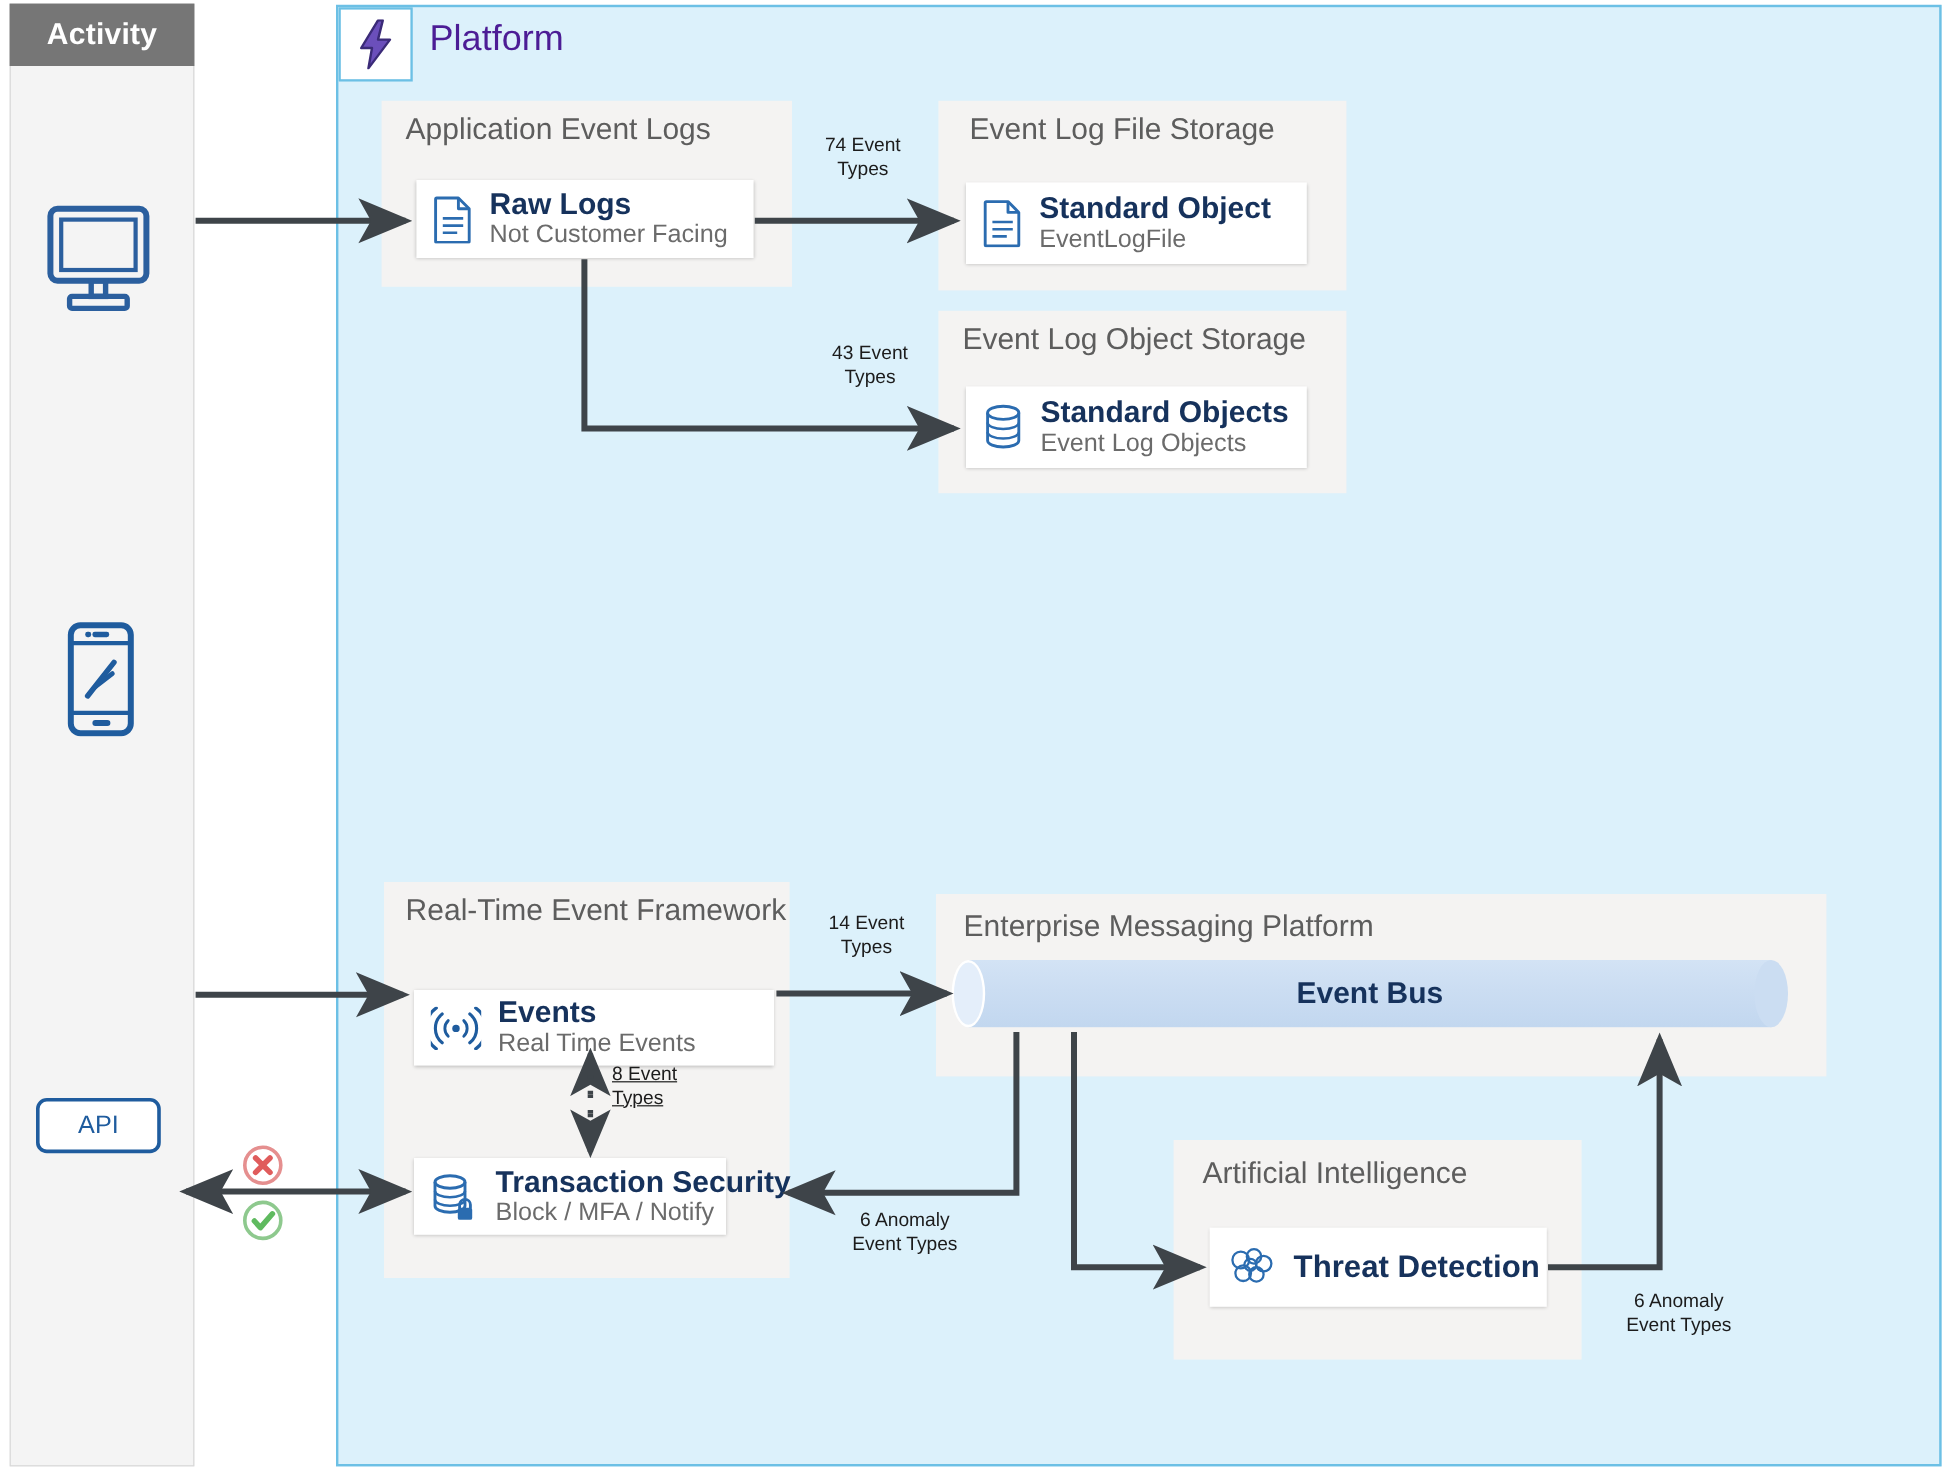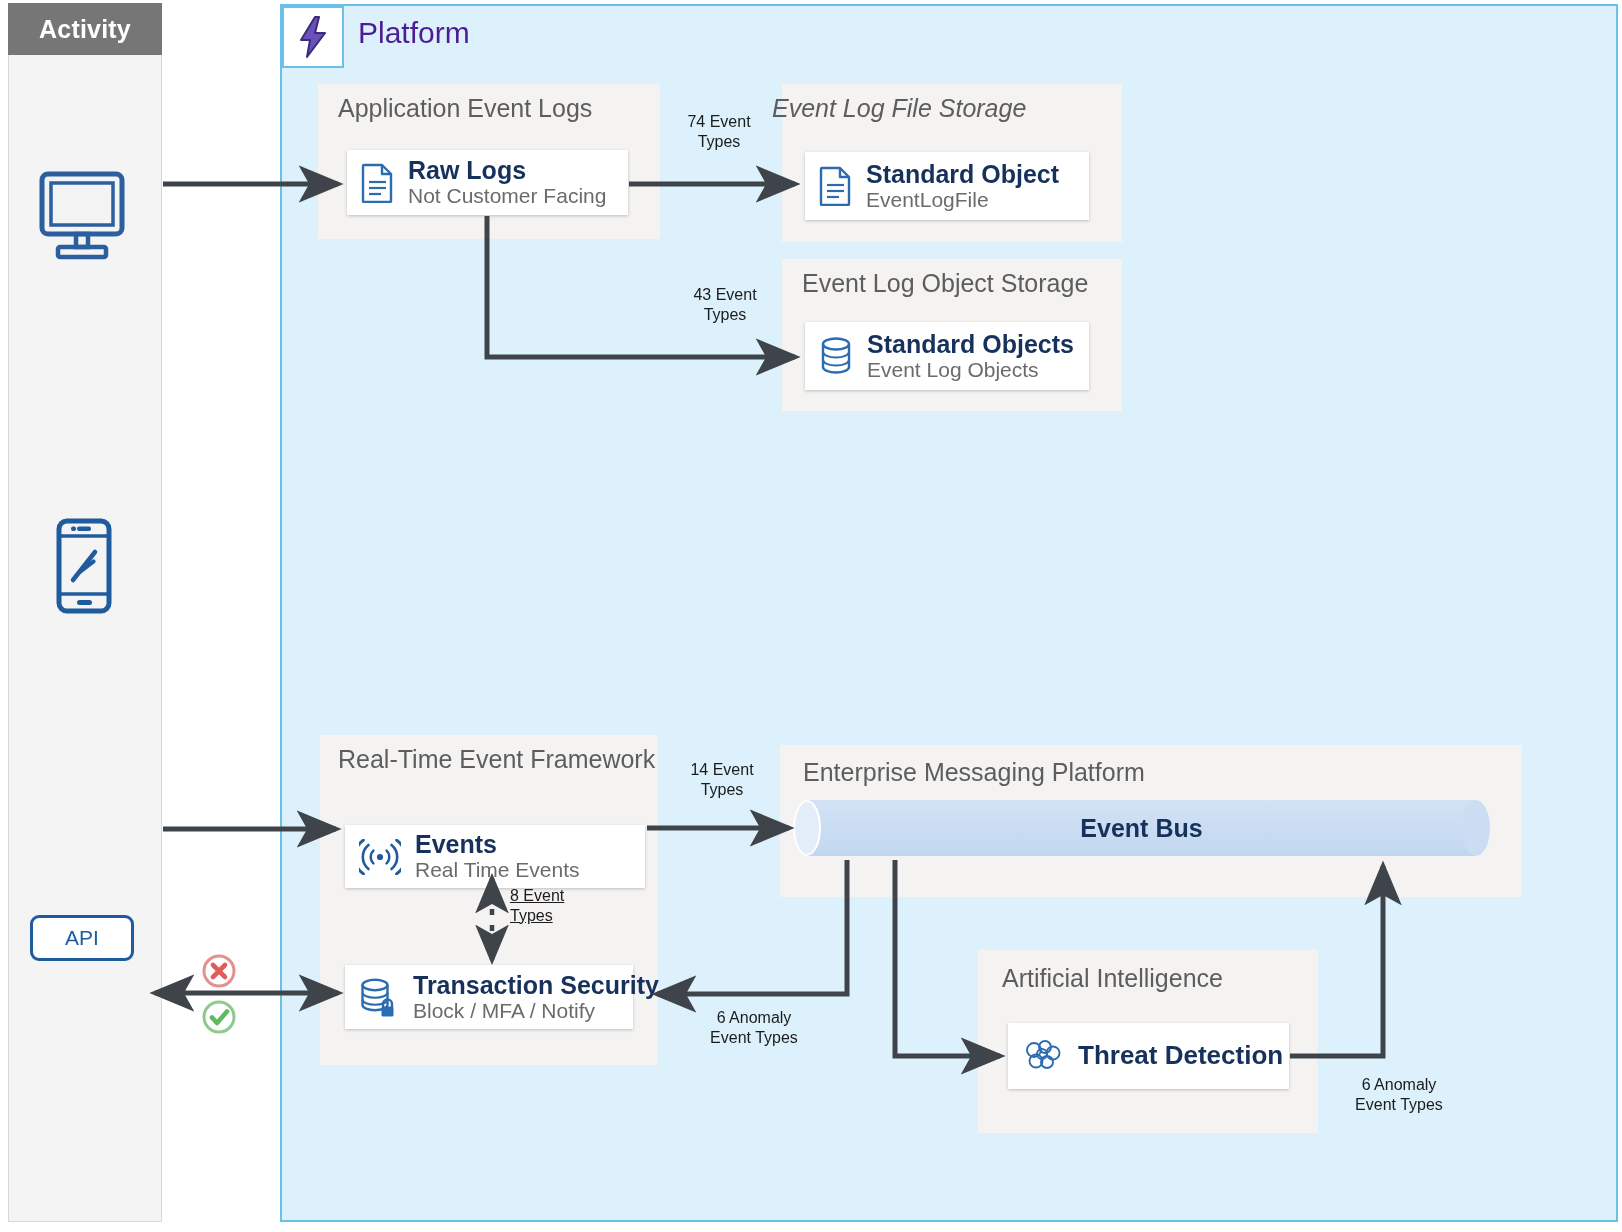--- a/index.html
+++ b/index.html
@@ -192,21 +192,21 @@
         <line x1="8" y1="31" x2="20" y2="31" stroke="#2b6cb0" stroke-width="2.2"></line>
       </svg>
     </span>
     <span class="ctext">
       <span class="ctitle">Raw Logs</span>
       <span class="csub">Not Customer Facing</span>
     </span>
   </div>
 
   <div class="group" style="left:782px;top:84px;width:340px;height:158px;"></div>
-  <div class="group-title" style="left:772px;top:94px;font-style:italic;">Event Log File Storage</div>
+  <div class="group-title" style="left:808px;top:94px;">Event Log File Storage</div>
 
   <div class="card" style="left:805px;top:152px;width:284px;height:68px;">
     <span class="cicon">
       <svg width="33" height="40" viewBox="0 0 33 40">
         <path d="M3 2 h18 l9 9 v27 a1 1 0 0 1 -1 1 H3 a1 1 0 0 1 -1 -1 V3 a1 1 0 0 1 1 -1 z" fill="#ffffff" stroke="#2b6cb0" stroke-width="2.4" stroke-linejoin="round"></path>
         <path d="M21 2 v9 h9" fill="none" stroke="#2b6cb0" stroke-width="2.4" stroke-linejoin="round"></path>
         <line x1="8" y1="19" x2="25" y2="19" stroke="#2b6cb0" stroke-width="2.2"></line>
         <line x1="8" y1="25" x2="25" y2="25" stroke="#2b6cb0" stroke-width="2.2"></line>
         <line x1="8" y1="31" x2="20" y2="31" stroke="#2b6cb0" stroke-width="2.2"></line>
       </svg>
@@ -249,21 +249,21 @@
         <path d="M4.5 1 a21 21 0 0 0 0 34" fill="none" stroke="#1f5c9e" stroke-width="2.8" stroke-linecap="round"></path>
         <path d="M37.5 1 a21 21 0 0 1 0 34" fill="none" stroke="#1f5c9e" stroke-width="2.8" stroke-linecap="round"></path>
       </svg>
     </span>
     <span class="ctext">
       <span class="ctitle">Events</span>
       <span class="csub">Real Time Events</span>
     </span>
   </div>
 
-  <div class="card" style="left:345px;top:965px;width:288px;height:64px;">
+  <div class="card" style="left:345px;top:965px;width:260px;height:64px;">
     <span class="cicon">
       <svg width="40" height="42" viewBox="0 0 40 42">
         <ellipse cx="16" cy="9" rx="12.5" ry="5.2" fill="none" stroke="#2b6cb0" stroke-width="2.4"></ellipse>
         <path d="M3.5 9 v20 a12.5 5.2 0 0 0 25 0 V9" fill="none" stroke="#2b6cb0" stroke-width="2.4"></path>
         <path d="M3.5 16.5 a12.5 5.2 0 0 0 25 0" fill="none" stroke="#2b6cb0" stroke-width="2.1"></path>
         <path d="M3.5 23.5 a12.5 5.2 0 0 0 25 0" fill="none" stroke="#2b6cb0" stroke-width="2.1"></path>
         <path d="M24 31 v-3 a4.5 4.5 0 0 1 9 0 v3" fill="none" stroke="#2b6cb0" stroke-width="2.4"></path>
         <rect x="22.5" y="30.5" width="12" height="10" rx="1.6" fill="#2b6cb0"></rect>
       </svg>
     </span>

